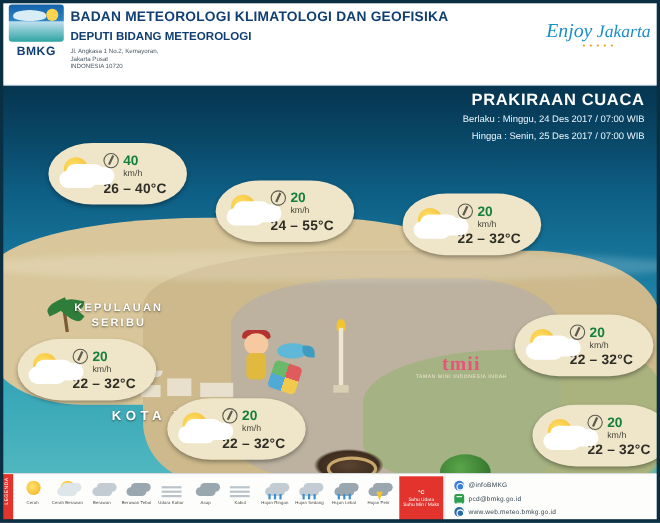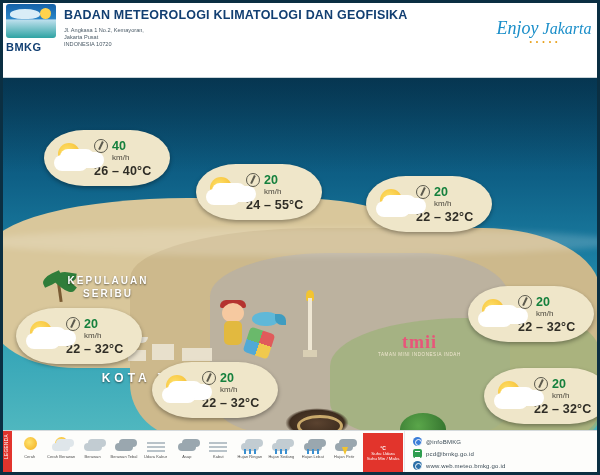--- a/index.html
+++ b/index.html
@@ -19,21 +19,21 @@
 
   
   .header {
     position:absolute; left:0; top:0; width:600px; height:78px;
     background:#ffffff;
     display:flex; align-items:flex-start;
     border-bottom:1px solid #c9d4d9;
   }
   .logo-box {
     width:54px; height:70px; margin:4px 4px 0 6px;
-    display:flex; flex-direction:column; align-items:flex-start; justify-content:flex-start;
+    display:flex; flex-direction:column; align-items:center; justify-content:flex-start;
   }
   .logo-badge {
     width:50px; height:34px;
     background:linear-gradient(#1461a8 0%, #2a86c8 45%, #bfe0ee 46%, #2ea3a3 100%);
     border-radius:3px;
     position:relative; overflow:hidden;
   }
   .logo-badge:before{
     content:""; position:absolute; left:4px; top:5px; width:30px; height:10px;
     background:#d9edf7; border-radius:50% 50% 40% 40%;
@@ -153,21 +153,21 @@
   .monas .col { position:absolute; left:5px; top:8px; width:4px; height:58px; background:#efe7d4; }
   .monas .flame {
     position:absolute; left:3px; top:0; width:8px; height:11px; background:#f2c430;
     border-radius:50% 50% 20% 20%;
   }
   .monas .base {
     position:absolute; left:0; top:60px; width:14px; height:7px; background:#d9cfb4;
   }
 
   .tmii {
-    position:absolute; left:378px; top:256px; z-index:7; text-align:center;
+    position:absolute; left:378px; top:244px; z-index:7; text-align:center;
   }
   .tmii .word {
     font-family:"Liberation Serif", serif; font-size:18px; font-weight:bold; color:#e8557a;
     letter-spacing:1px; line-height:17px;
   }
   .tmii .sub { font-size:4.5px; color:#f0e7d0; letter-spacing:.6px; margin-top:1px; }
 
   .gbk {
     position:absolute; left:285px; top:330px; width:64px; height:30px; z-index:6;
     background:radial-gradient(ellipse at center, #5b4330 0%, #3d2c1e 60%, rgba(0,0,0,0) 70%);
@@ -339,20 +339,21 @@
 
 <div class="poster">
 
   <div class="header">
     <div class="logo-box">
       <div class="logo-badge"></div>
       <div class="logo-text">BMKG</div>
     </div>
     <div class="header-titles">
       <div class="h-title">BADAN METEOROLOGI KLIMATOLOGI DAN GEOFISIKA</div>
+      <div class="h-sub">DEPUTI BIDANG METEOROLOGI</div>
       <div class="h-addr" style="white-space:pre-line">Jl. Angkasa 1 No.2, Kemayoran,
 Jakarta Pusat
 INDONESIA 10720</div>
     </div>
     <div class="enjoy">
       <div class="enjoy-script">
         <span class="big">Enjoy</span>
         <span>Jakarta</span>
       </div>
       <div class="enjoy-dots">• • • • •</div>
@@ -405,20 +406,25 @@
       <div class="crown"></div>
     </div>
 
     <div class="tmii">
       <div class="word">
         <span>tmii</span>
       </div>
       <div class="sub">TAMAN MINI INDONESIA INDAH</div>
     </div>
 
+    <div class="forecast-head">
+      <div class="forecast-title">PRAKIRAAN CUACA</div>
+      <div class="forecast-line">Berlaku : Minggu, 24 Des 2017 / 07:00 WIB</div>
+      <div class="forecast-line">Hingga : Senin, 25 Des 2017 / 07:00 WIB</div>
+    </div>
 
     <div class="place" id="place-seribu" style="white-space:pre-line">KEPULAUAN
 SERIBU</div>
     <div class="place" id="place-kotatua">KOTA TUA</div>
 
     <div class="bubble" id="bubble-seribu">
       <div class="wicon sun-cloud">
         <div class="sun"></div>
           <div class="cloud"></div>
       </div>

